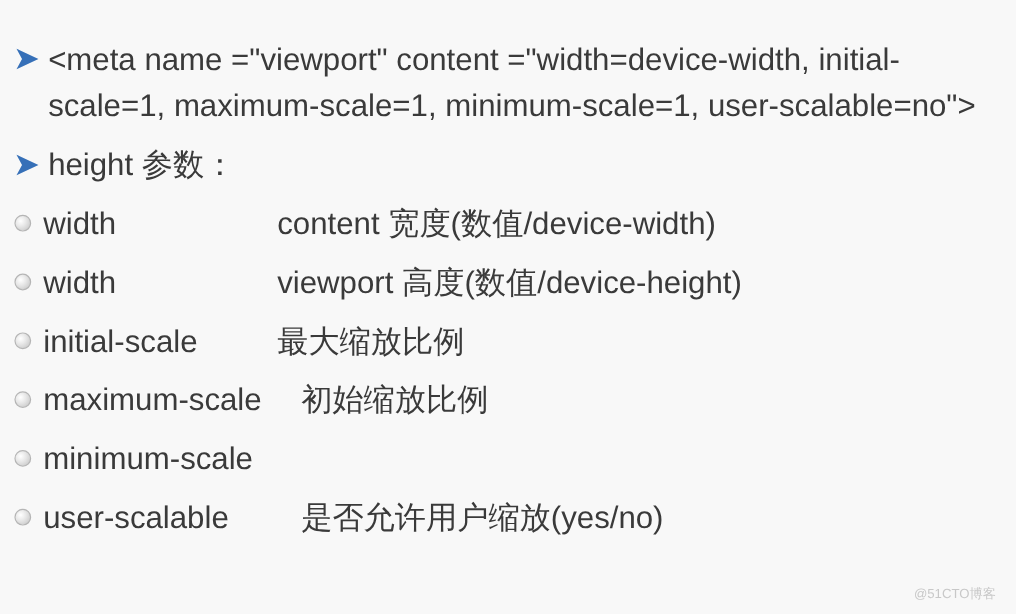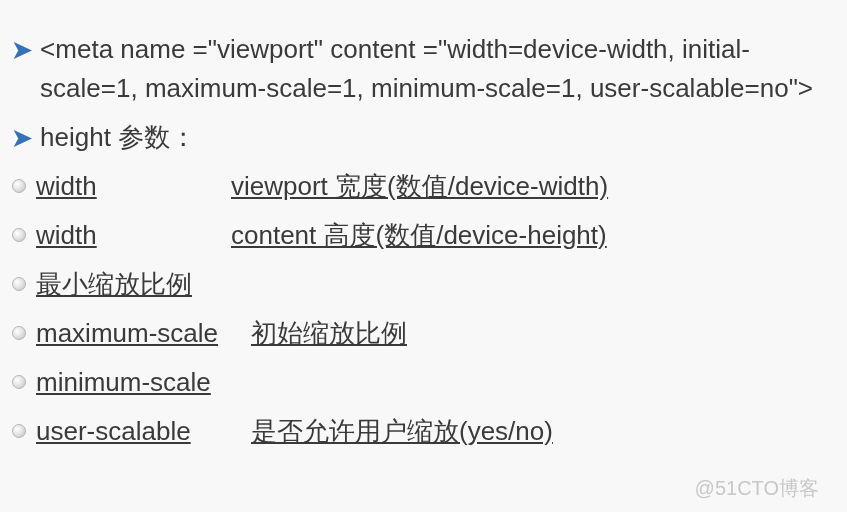--- a/index.html
+++ b/index.html
@@ -39,69 +39,69 @@
       border: 1px solid #b5b5b5;
       margin-right: 10px;
       margin-top: 12px;
       flex-shrink: 0;
     }
     .content-text {
       flex: 1;
     }
     .param-row {
       display: flex;
-      text-decoration: underline;
     }
     .param-name {
       min-width: 195px;
     }
     .param-name-med {
       min-width: 215px;
     }
     .watermark {
       position: absolute;
       bottom: 10px;
-      right: 28px;
+      right: 17px;
       color: #c8c8c8;
-      font-size: 20px;
+      font-size: 11px;
     }
   </style>
 </head>
 <body>
 
 <div class="item">
   <span class="arrow-bullet">➤</span>
   <span class="content-text">&lt;meta name ="viewport" content ="width=device-width, initial-scale=1, maximum-scale=1, minimum-scale=1, user-scalable=no"&gt;</span>
 </div>
 
 <div class="item">
   <span class="arrow-bullet">➤</span>
   <span class="content-text">height 参数：</span>
 </div>
 
 <div class="item">
   <span class="circle-bullet"></span>
   <div class="content-text param-row">
     <span class="param-name">width</span>
-    <span>viewport 宽度(数值/device-width)</span>
+    <span>content 宽度(数值/device-width)</span>
   </div>
 </div>
 
 <div class="item">
   <span class="circle-bullet"></span>
   <div class="content-text param-row">
     <span class="param-name">width</span>
-    <span>content 高度(数值/device-height)</span>
+    <span>viewport 高度(数值/device-height)</span>
   </div>
 </div>
 
 <div class="item">
   <span class="circle-bullet"></span>
   <div class="content-text param-row">
-    <span>最小缩放比例</span>
+    <span class="param-name">initial-scale</span>
+    <span>最大缩放比例</span>
   </div>
 </div>
 
 <div class="item">
   <span class="circle-bullet"></span>
   <div class="content-text param-row">
     <span class="param-name-med">maximum-scale</span>
     <span>初始缩放比例</span>
   </div>
 </div>

